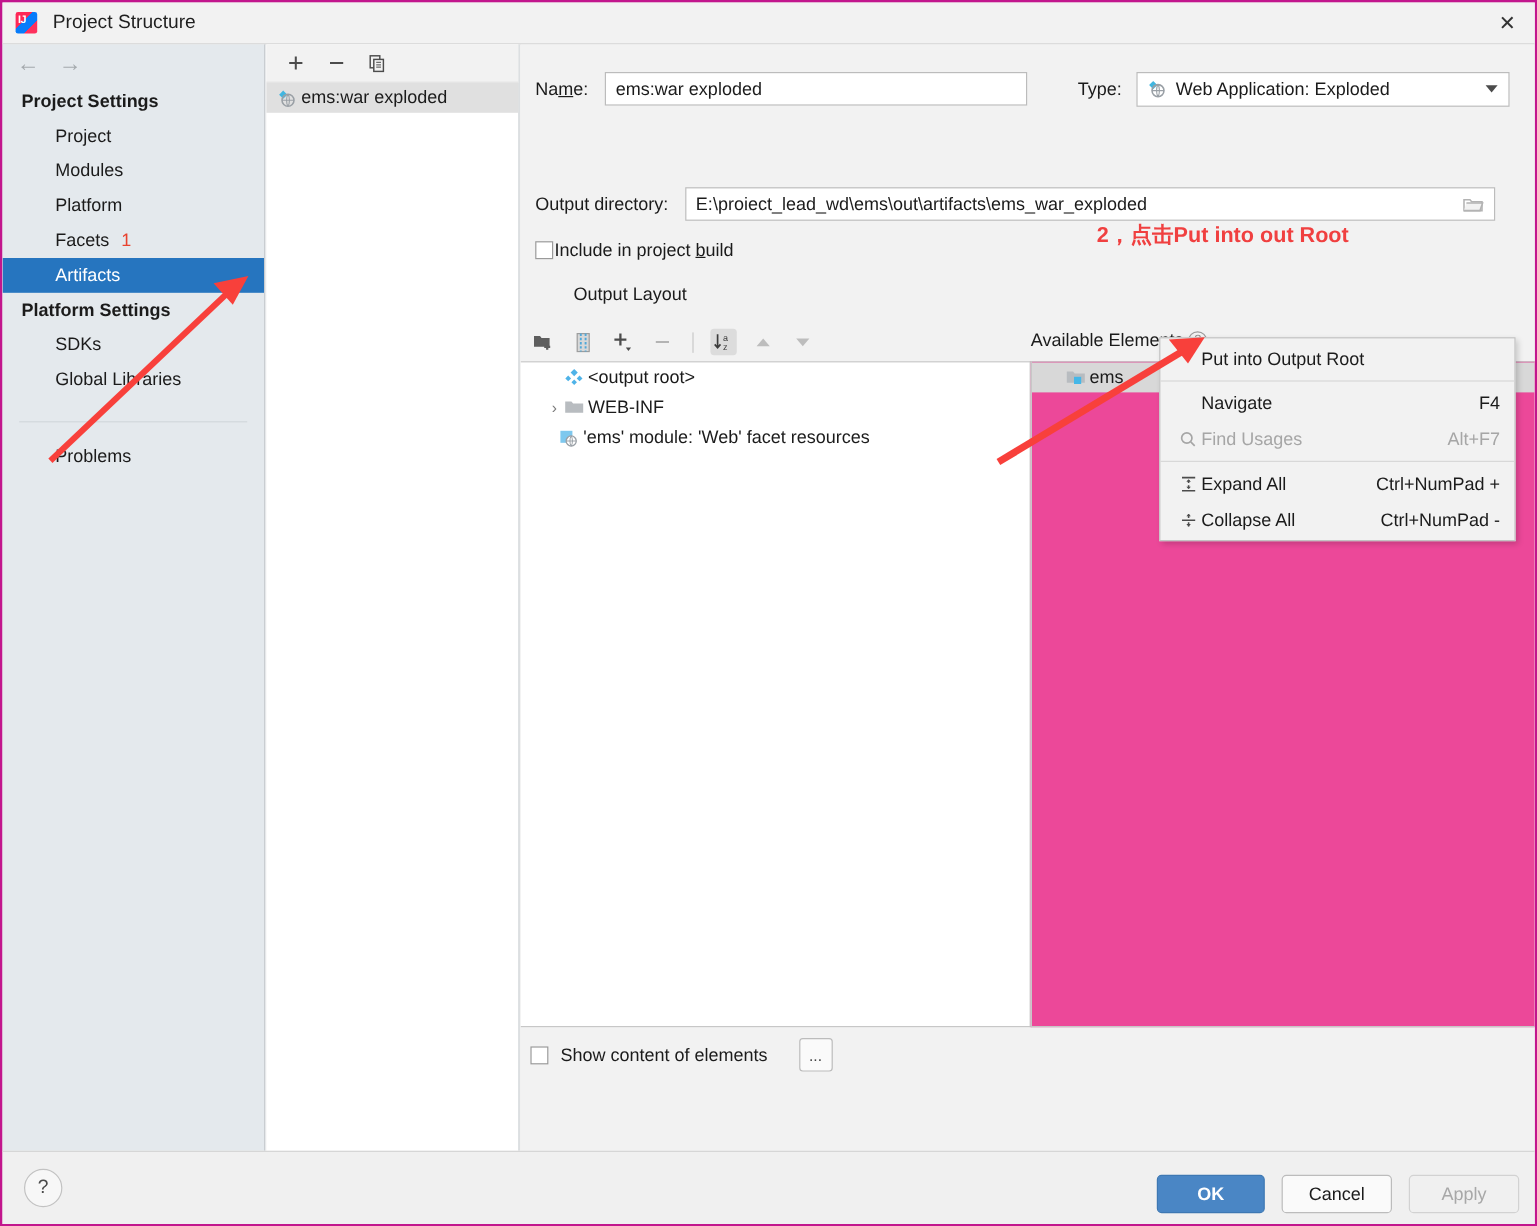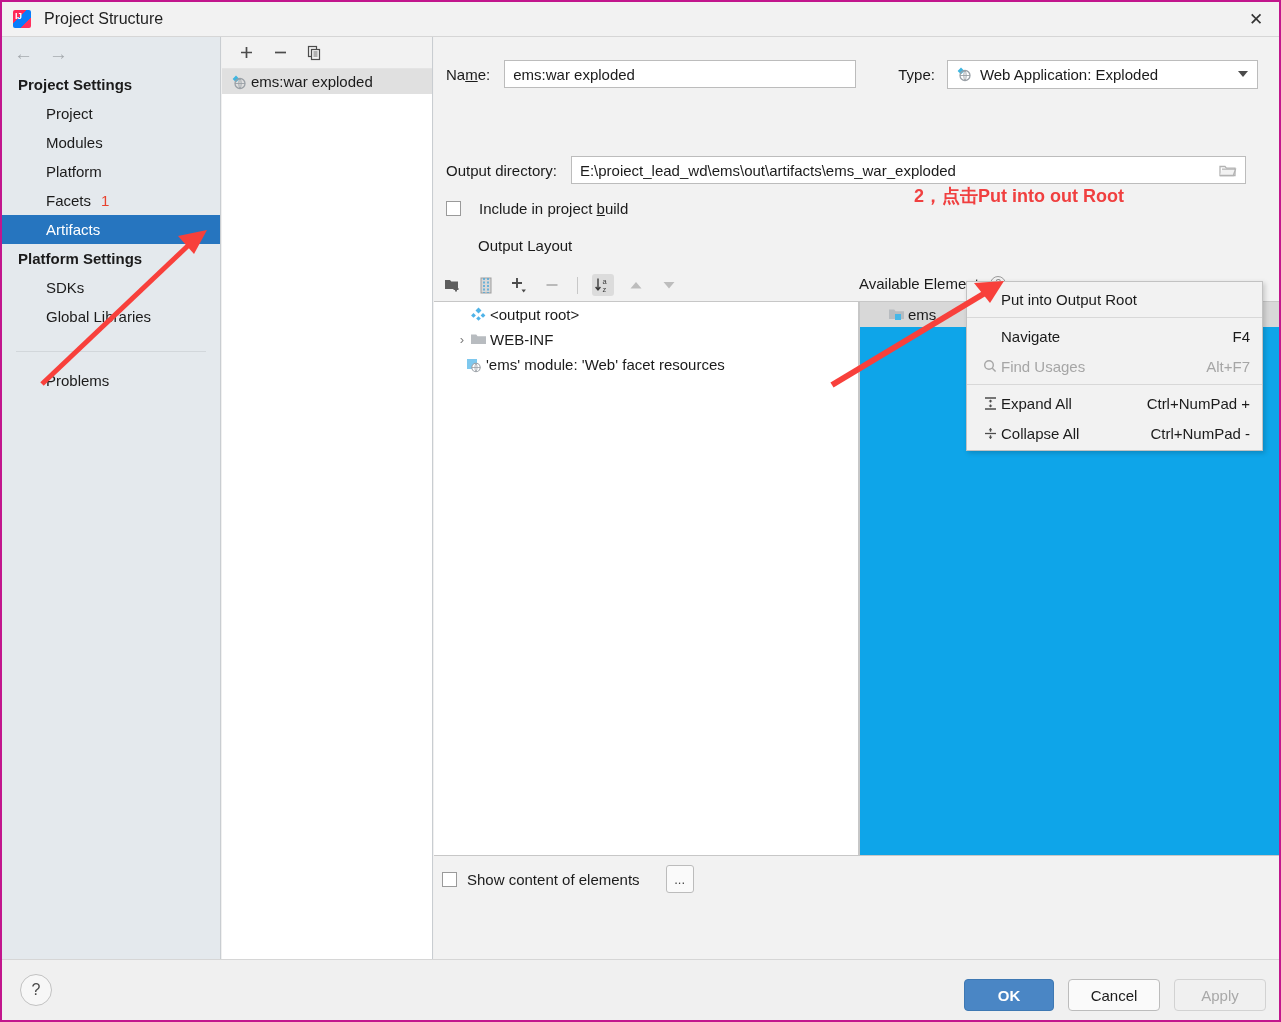--- a/index.html
+++ b/index.html
@@ -227,21 +227,21 @@
   .folder-btn {
     position: absolute;
     right: 8px;
     width: 18px; height: 15px;
     cursor: default;
   }
   .chkrow {
     position: absolute;
     display: flex;
     align-items: center;
-    gap: 18px;
+    gap: 1px;
     font-size: 15px;
     color: #1b1b1b;
   }
   .chkbox {
     width: 15px; height: 15px;
     border: 1px solid #9a9a9a;
     background: #fff;
     box-sizing: border-box;
     cursor: default;
     flex: none;
@@ -288,21 +288,21 @@
     border: 1px solid #c7c7c7;
     border-left: none;
     box-sizing: border-box;
     overflow: hidden;
   }
   .pane-right {
     position: absolute;
     left: 425px; top: 264px;
     right: 0;
     bottom: 103px;
-    background: #0ea5e9;
+    background: #ec4899;
     border: 1px solid #c7c7c7;
     border-right: none;
     box-sizing: border-box;
     overflow: hidden;
   }
   .avail-hdr {
     position: absolute;
     left: 425px; top: 238px;
     display: flex;
     align-items: center;

